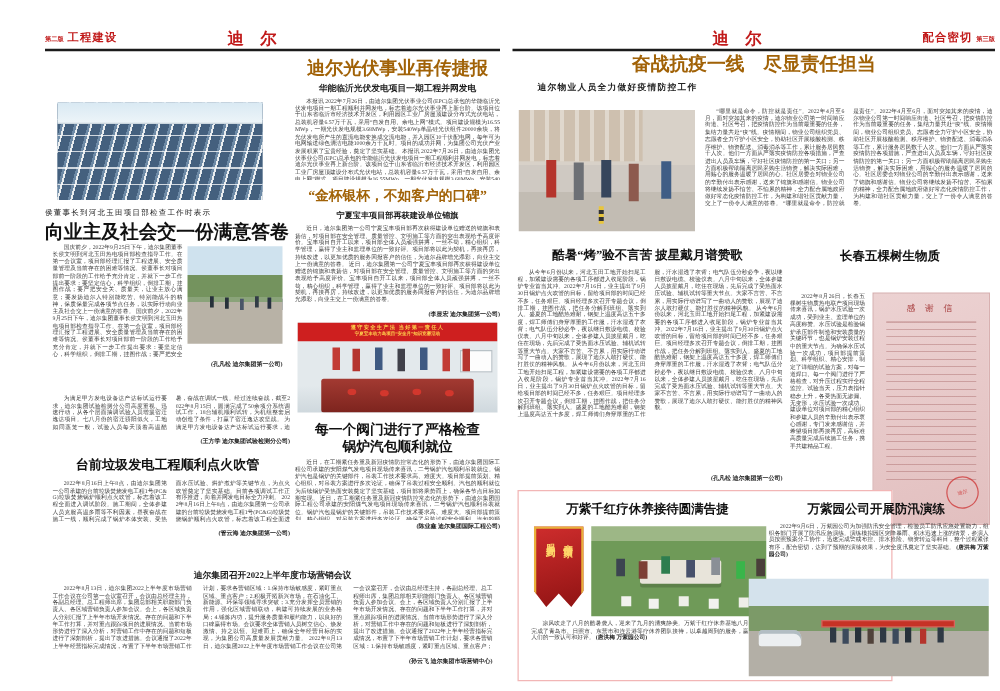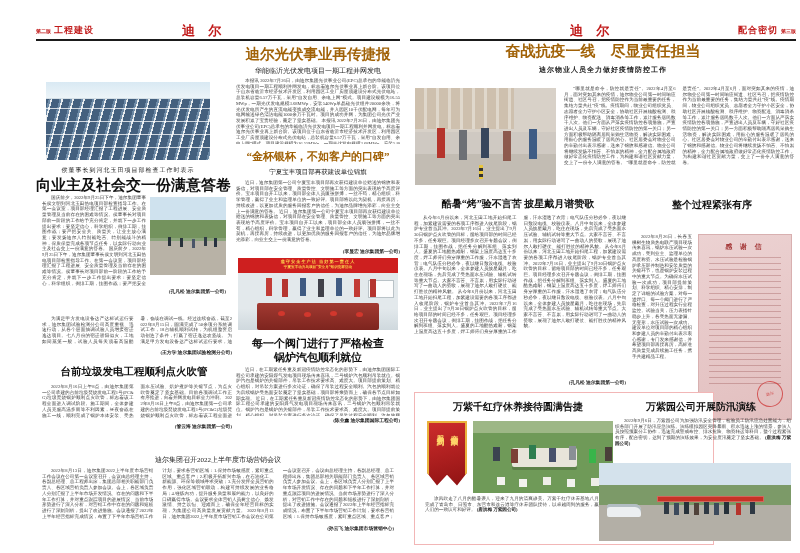--- a/index.html
+++ b/index.html
@@ -9,22 +9,22 @@
   .abs{position:absolute}
   .page{position:absolute;top:22px;height:526px}
   #pageL{left:36px;width:364px}
   #pageR{left:410px;width:386px}
   .rule{position:absolute;left:0;right:0;top:17px;height:1.5px;background:#1b1b1b}
   .masthead{font-weight:bold;color:#c11a1a;font-size:13px;letter-spacing:5px;white-space:nowrap}
   .section-title{font-size:9px;font-weight:bold;color:#c11a1a;letter-spacing:1px}
   .edition{font-size:5px;color:#c11a1a;font-weight:bold}
   .hed{font-weight:bold;text-align:center;color:#111;white-space:nowrap}
   .hed.red{color:#a16207}
-  .kicker{font-size:6px;text-align:center;color:#222;letter-spacing:1px;white-space:nowrap}
-  .subhed{font-weight:normal;font-size:7px;text-align:center;color:#1c1c1c;white-space:nowrap}
+  .kicker{font-size:6px;text-align:left;color:#222;letter-spacing:1px;white-space:nowrap}
+  .subhed{font-weight:bold;font-size:7px;text-align:center;color:#1c1c1c;white-space:nowrap}
   .body{font-size:4.6px;line-height:5.7px;text-align:justify;color:#3a3a3a;
         overflow:hidden;text-indent:9px;word-break:break-all}
   .cols2{column-count:2;column-gap:7px}
   .cols3{column-count:3;column-gap:9px}
   .byline{font-size:4.8px;font-weight:bold;color:#222;text-align:right;white-space:nowrap}
   .byline-in{font-weight:bold;color:#222}
   .photo{overflow:hidden;position:absolute}
   
   #phSolar{background:
     linear-gradient(180deg,#d9e9f3 0%,#ecf4f8 20%,#c2cfd8 22%,rgba(0,0,0,0) 22%),
@@ -62,21 +62,21 @@
     box-shadow:22px 2px #f2f2ee,46px 0 #eeeee8,70px 2px #f2f2ee,94px 1px #eeeee8}
   #phFlood{background:linear-gradient(180deg,#d4e2ec 0 28%,#7c9a68 28% 54%,#b3afa6 54%)}
   .fld-banner{position:absolute;left:30%;top:42%;width:56%;height:6px;background:#c63226;
     box-shadow:inset 0 0 0 1px rgba(255,255,255,.25)}
   .fld-people{position:absolute;left:34%;top:50%;width:5px;height:12px;background:#2f3944;
     box-shadow:10px 1px #3c4a5c,20px 0 #27313a,30px 1px #50423a,40px 0 #2f3944,50px 1px #3c4a5c,60px 0 #27313a,72px 1px #b5342c,86px 0 #2f3944}
   .fld-car{position:absolute;left:4%;top:52%;width:34px;height:13px;background:#eceff1;border-radius:3px 6px 2px 2px;
     box-shadow:inset 0 3px 0 rgba(120,140,150,.5)}
   
   .letter{position:absolute;background:linear-gradient(160deg,#ecd2d2,#e2bfbf);border:1px solid #d8b0b0}
-  .letter-title{margin-top:7px;text-align:center;font-weight:bold;font-size:7px;color:#a63c3c;letter-spacing:3px}
+  .letter-title{margin-top:7px;text-align:center;font-weight:normal;font-size:7px;color:#a63c3c;letter-spacing:3px}
   .letter-lines{position:absolute;left:10px;right:10px;top:22px;bottom:34px;
     background:repeating-linear-gradient(180deg,rgba(140,60,60,.30) 0 1px,rgba(0,0,0,0) 1px 6px)}
   .seal{position:absolute;right:8px;bottom:12px;width:26px;height:26px;border:1.6px solid rgba(205,50,50,.75);
     border-radius:50%;color:rgba(205,50,50,.8);font-size:4px;text-align:center;line-height:24px;transform:rotate(-14deg)}
   
   .pennant{position:absolute;background:linear-gradient(165deg,#cf2d2d,#8d1212);
     clip-path:polygon(0 0,100% 0,100% 76%,75% 95%,50% 79%,25% 95%,0 76%);
     box-shadow:inset 0 0 0 2px #e9b23c;display:flex;justify-content:center;gap:4px;padding-top:8px}
   .pennant span{writing-mode:vertical-rl;font-size:7.5px;font-weight:bold;color:#ffd76a;letter-spacing:1px}
   .boxed{position:absolute;border:1.5px solid #f2b6b6;background:#fff}
@@ -179,21 +179,21 @@
   </div>
 
   <div class="abs hed" style="left:0;top:175px;width:216px;font-size:10px">酷暑“烤”验不言苦  披星戴月谱赞歌</div>
   <div class="abs body cols2" style="left:4px;top:193px;width:212px;height:163px">
     <span>从今年6月份以来，河北玉田工地开始扫尾工程，加紧建设需要的各项工序都进入收尾阶段，锅炉专业首当其冲。2022年7月16日，业主提出了9月30日锅炉点火吹管的目标，留给项目部的时间已经不多，任务艰巨。项目经理多次召开专题会议，倒排工期，挂图作战，把任务分解到班组、落实到人。盛夏的工地酷热难耐，钢架上温度高达五十多度，焊工师傅们身穿厚重的工作服，汗水湿透了衣背；电气队伍分秒必争，夜以继日敷设电缆、校验仪表。八月中旬以来，全体参建人员披星戴月，吃住在现场，先后完成了受热面水压试验、辅机试转等重大节点。大家不言苦、不言累，用实际行动谱写了一曲动人的赞歌，展现了迪尔人敢打硬仗、能打胜仗的精神风貌。</span>
     <span>从今年6月份以来，河北玉田工地开始扫尾工程，加紧建设需要的各项工序都进入收尾阶段，锅炉专业首当其冲。2022年7月16日，业主提出了9月30日锅炉点火吹管的目标，留给项目部的时间已经不多，任务艰巨。项目经理多次召开专题会议，倒排工期，挂图作战，把任务分解到班组、落实到人。盛夏的工地酷热难耐，钢架上温度高达五十多度，焊工师傅们身穿厚重的工作服，汗水湿透了衣背；电气队伍分秒必争，夜以继日敷设电缆、校验仪表。八月中旬以来，全体参建人员披星戴月，吃住在现场，先后完成了受热面水压试验、辅机试转等重大节点。大家不言苦、不言累，用实际行动谱写了一曲动人的赞歌，展现了迪尔人敢打硬仗、能打胜仗的精神风貌。</span>
     <span>从今年6月份以来，河北玉田工地开始扫尾工程，加紧建设需要的各项工序都进入收尾阶段，锅炉专业首当其冲。2022年7月16日，业主提出了9月30日锅炉点火吹管的目标，留给项目部的时间已经不多，任务艰巨。项目经理多次召开专题会议，倒排工期，挂图作战，把任务分解到班组、落实到人。盛夏的工地酷热难耐，钢架上温度高达五十多度，焊工师傅们身穿厚重的工作服，汗水湿透了衣背；电气队伍分秒必争，夜以继日敷设电缆、校验仪表。八月中旬以来，全体参建人员披星戴月，吃住在现场，先后完成了受热面水压试验、辅机试转等重大节点。大家不言苦、不言累，用实际行动谱写了一曲动人的赞歌，展现了迪尔人敢打硬仗、能打胜仗的精神风貌。</span>
   </div>
   <div class="abs byline" style="left:4px;top:357px;width:212px">(孔凡松  迪尔集团第一公司)</div>
 
-  <div class="abs hed" style="left:222px;top:176px;width:160px;font-size:10px">整个过程紧张有序</div>
+  <div class="abs hed" style="left:222px;top:176px;width:160px;font-size:10px">长春五棵树生物质</div>
   <div class="abs body" style="left:222px;top:212px;width:60px;height:186px">
     <span>2022年8月26日，长春五棵树生物质热电联产项目现场传来喜讯，锅炉水压试验一次成功，受到业主、监理单位的高度称赞。水压试验是检验锅炉承压部件制造和安装质量的关键环节，也是锅炉安装过程中的重大节点。为确保水压试验一次成功，项目部提前策划、科学组织、精心安排，制定了详细的试验方案，对每一道焊口、每一个阀门进行了严格检查，对升压过程实行全程监控。试验当天，压力表指针稳步上升，各受热面无渗漏、无变形，水压试验一次成功。建设单位对项目部的精心组织和参建人员的辛勤付出表示衷心感谢，专门发来感谢信，并希望项目部再接再厉，高标准高质量完成后续施工任务，携手共建精品工程。</span>
   </div>
   <div class="letter" style="left:288px;top:212px;width:94px;height:186px">
     <div class="letter-title">感 谢 信</div>
     <div class="letter-lines"></div>
     <div class="seal">迪尔</div>
   </div>
 
   <div class="boxed" style="left:4px;top:370px;width:300px;height:153px">

